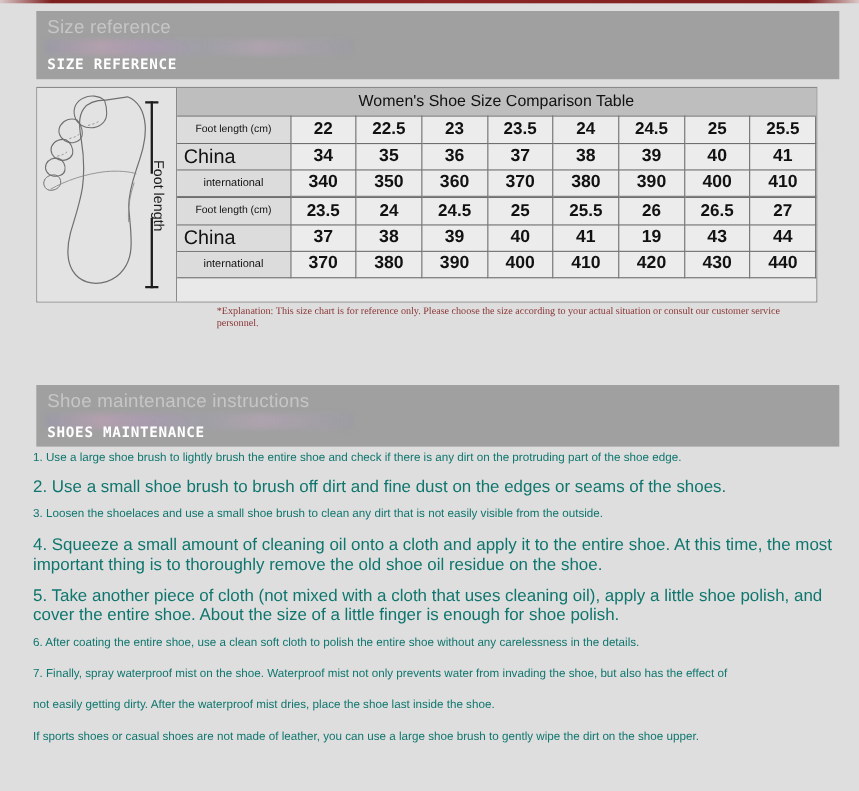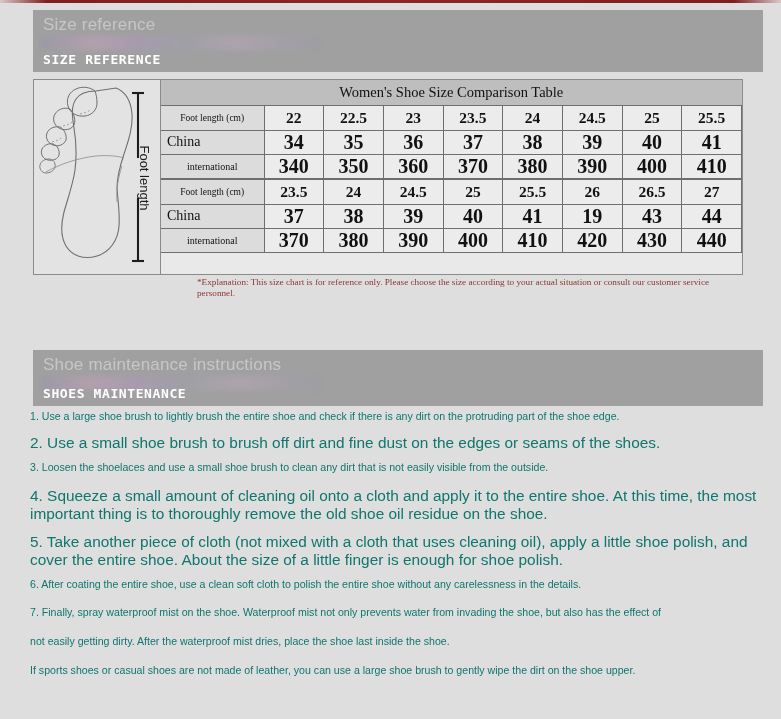--- a/index.html
+++ b/index.html
@@ -93,21 +93,21 @@
   }
 
   table.size-table {
     border-collapse: collapse;
     width: 100%;
     table-layout: fixed;
   }
   table.size-table td, table.size-table th {
     border: 1px solid #6e6e6e;
     text-align: center;
-    font-family: Liberation Serif, serif;
+    font-family: Liberation Sans, sans-serif;
     background: #ececec;
     color: #111;
     padding: 0;
   }
   .tbl-title {
     background: #bebebe !important;
     border-left: none !important;
     border-right: none !important;
     border-top: none !important;
     height: 25px;
@@ -117,24 +117,24 @@
   }
   .rowlabel {
     background: #dcdcdc !important;
     border-left: none !important;
     text-align: right;
     padding-right: 3px;
     color: #2a2a2a;
     position: relative;
   }
   .rowlabel.small { font-size: 9.5px; }
-  .rowlabel.med   { font-size: 14px; }
+  .rowlabel.med   { font-size: 18px; }
   .rowlabel.lg    { font-size: 10px; }
   .datacell {
-    font-size: 20px;
+    font-size: 16px;
     font-weight: bold;
     height: 24px;
   }
   .datacell.r1 { font-size: 15.5px; }
   .r-h { height: 25px; }
 
   #note {
     position: absolute;
     left: 197px; top: 277px;
     width: 548px;

